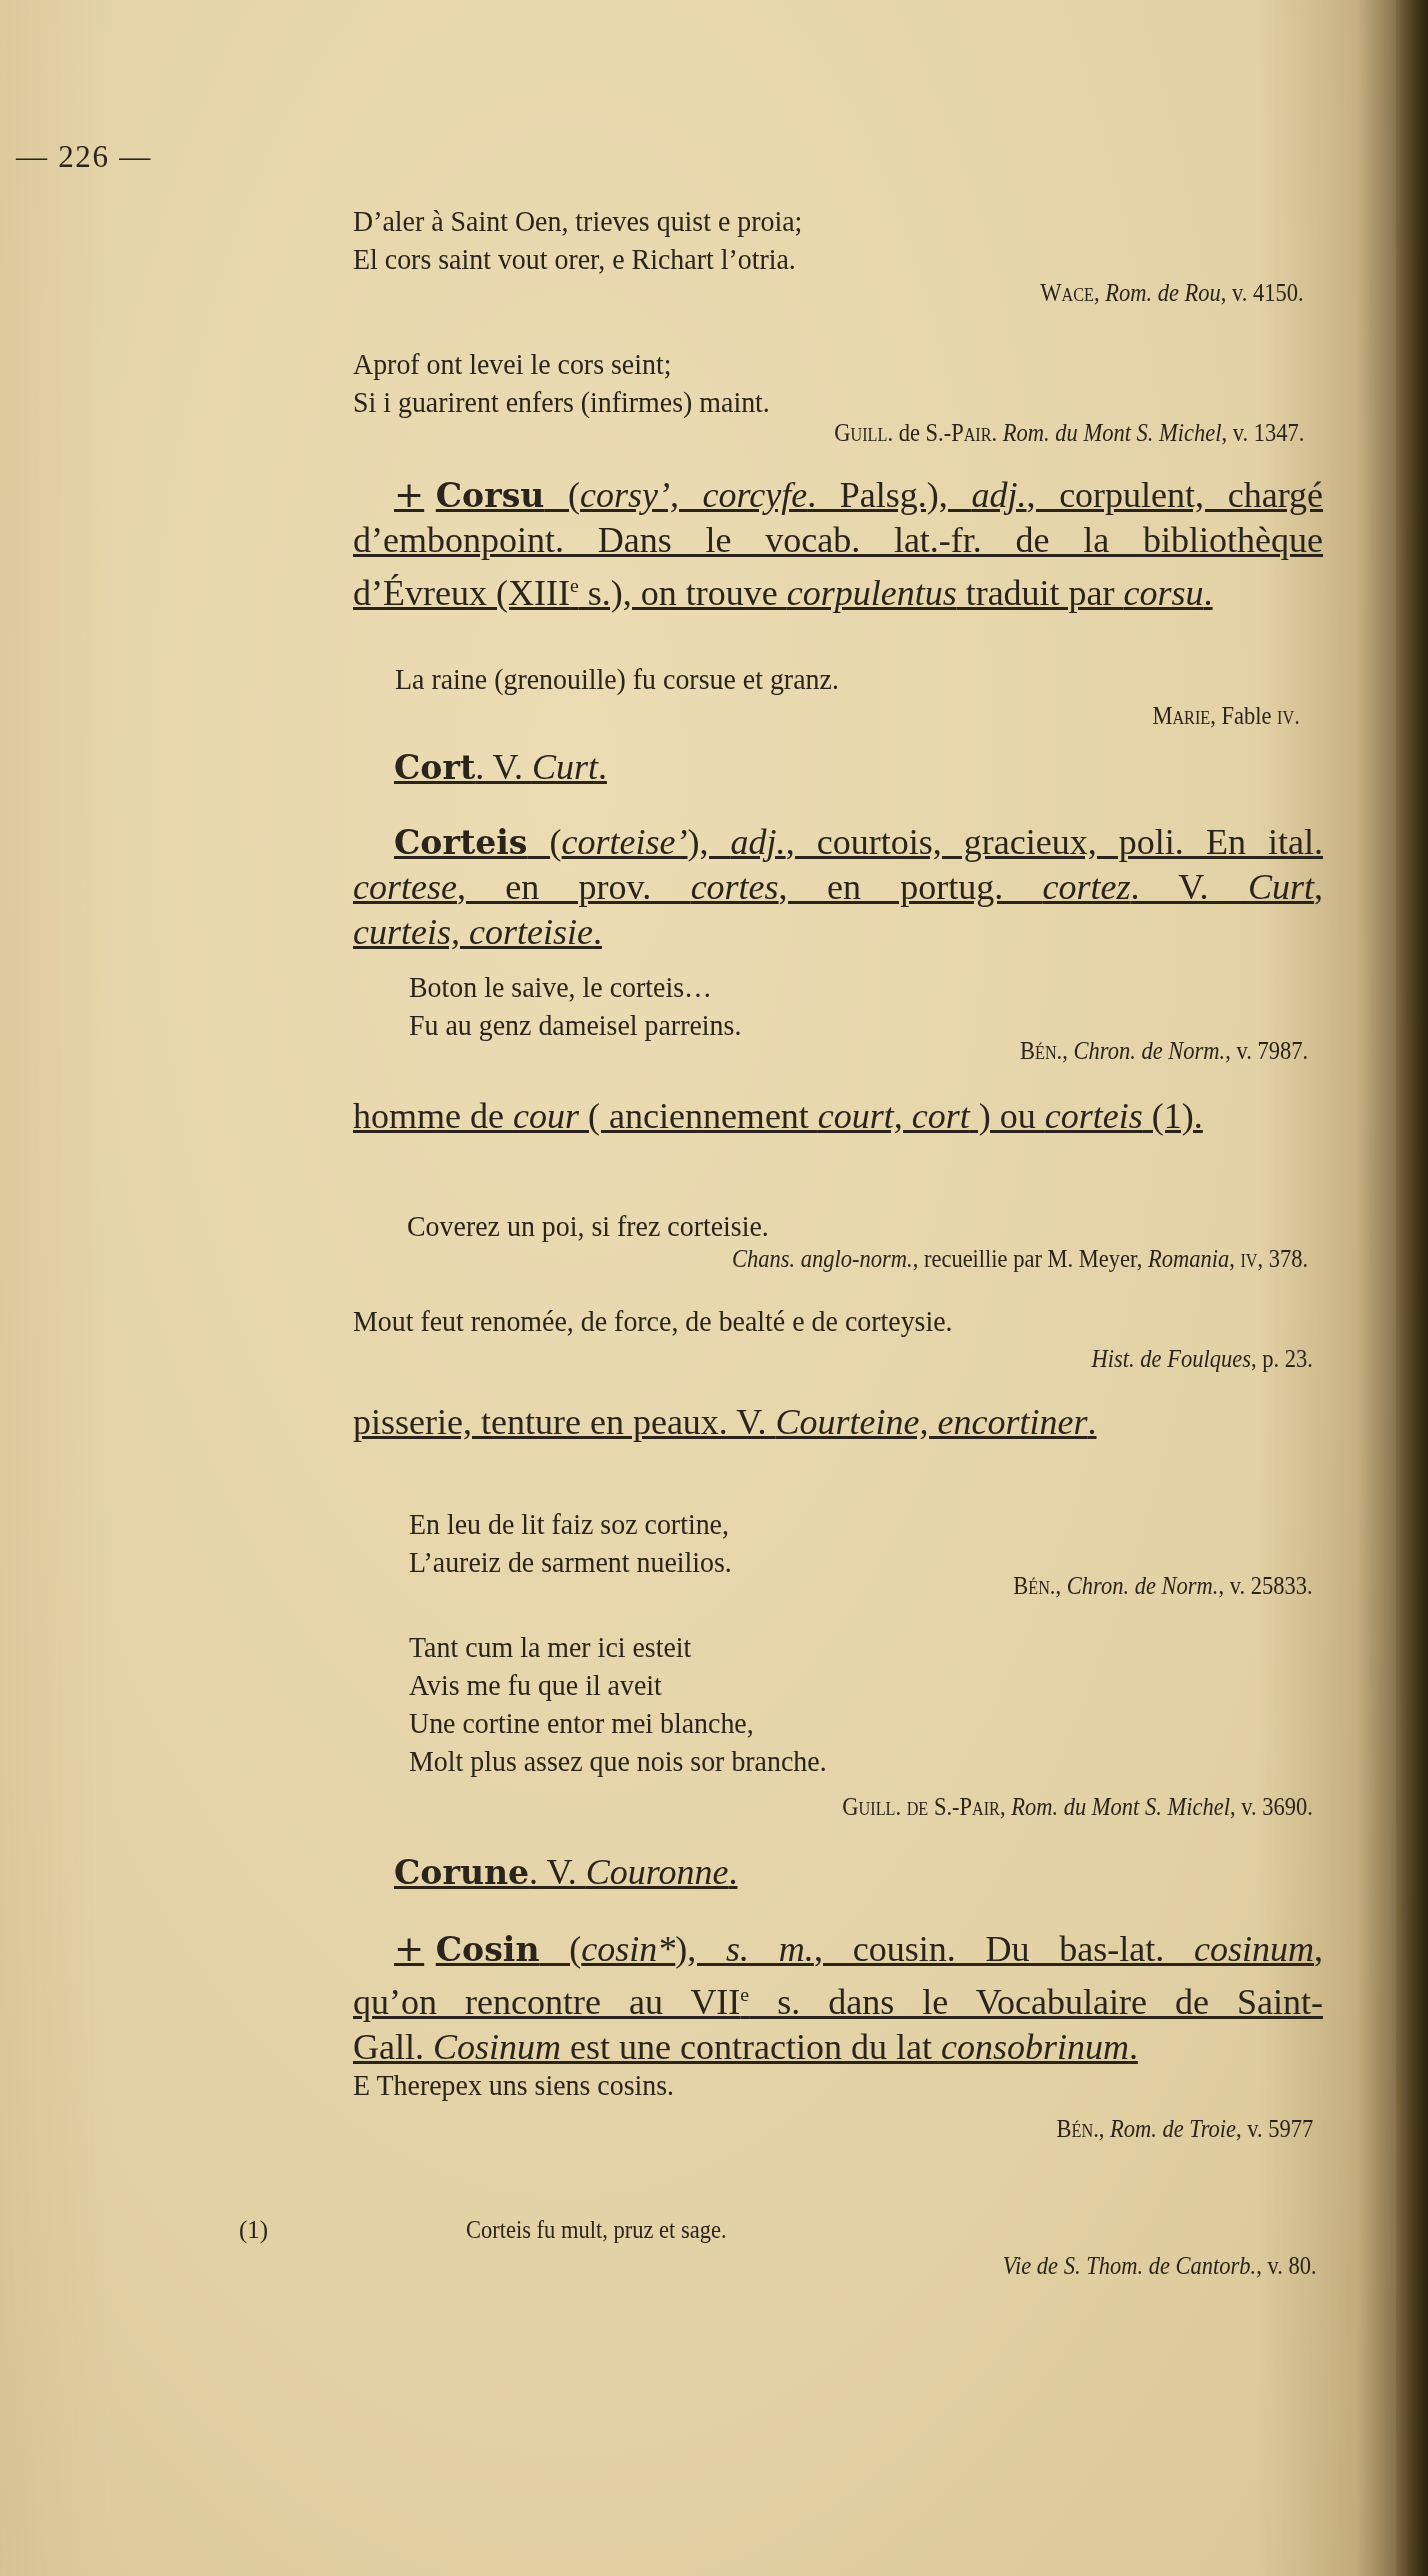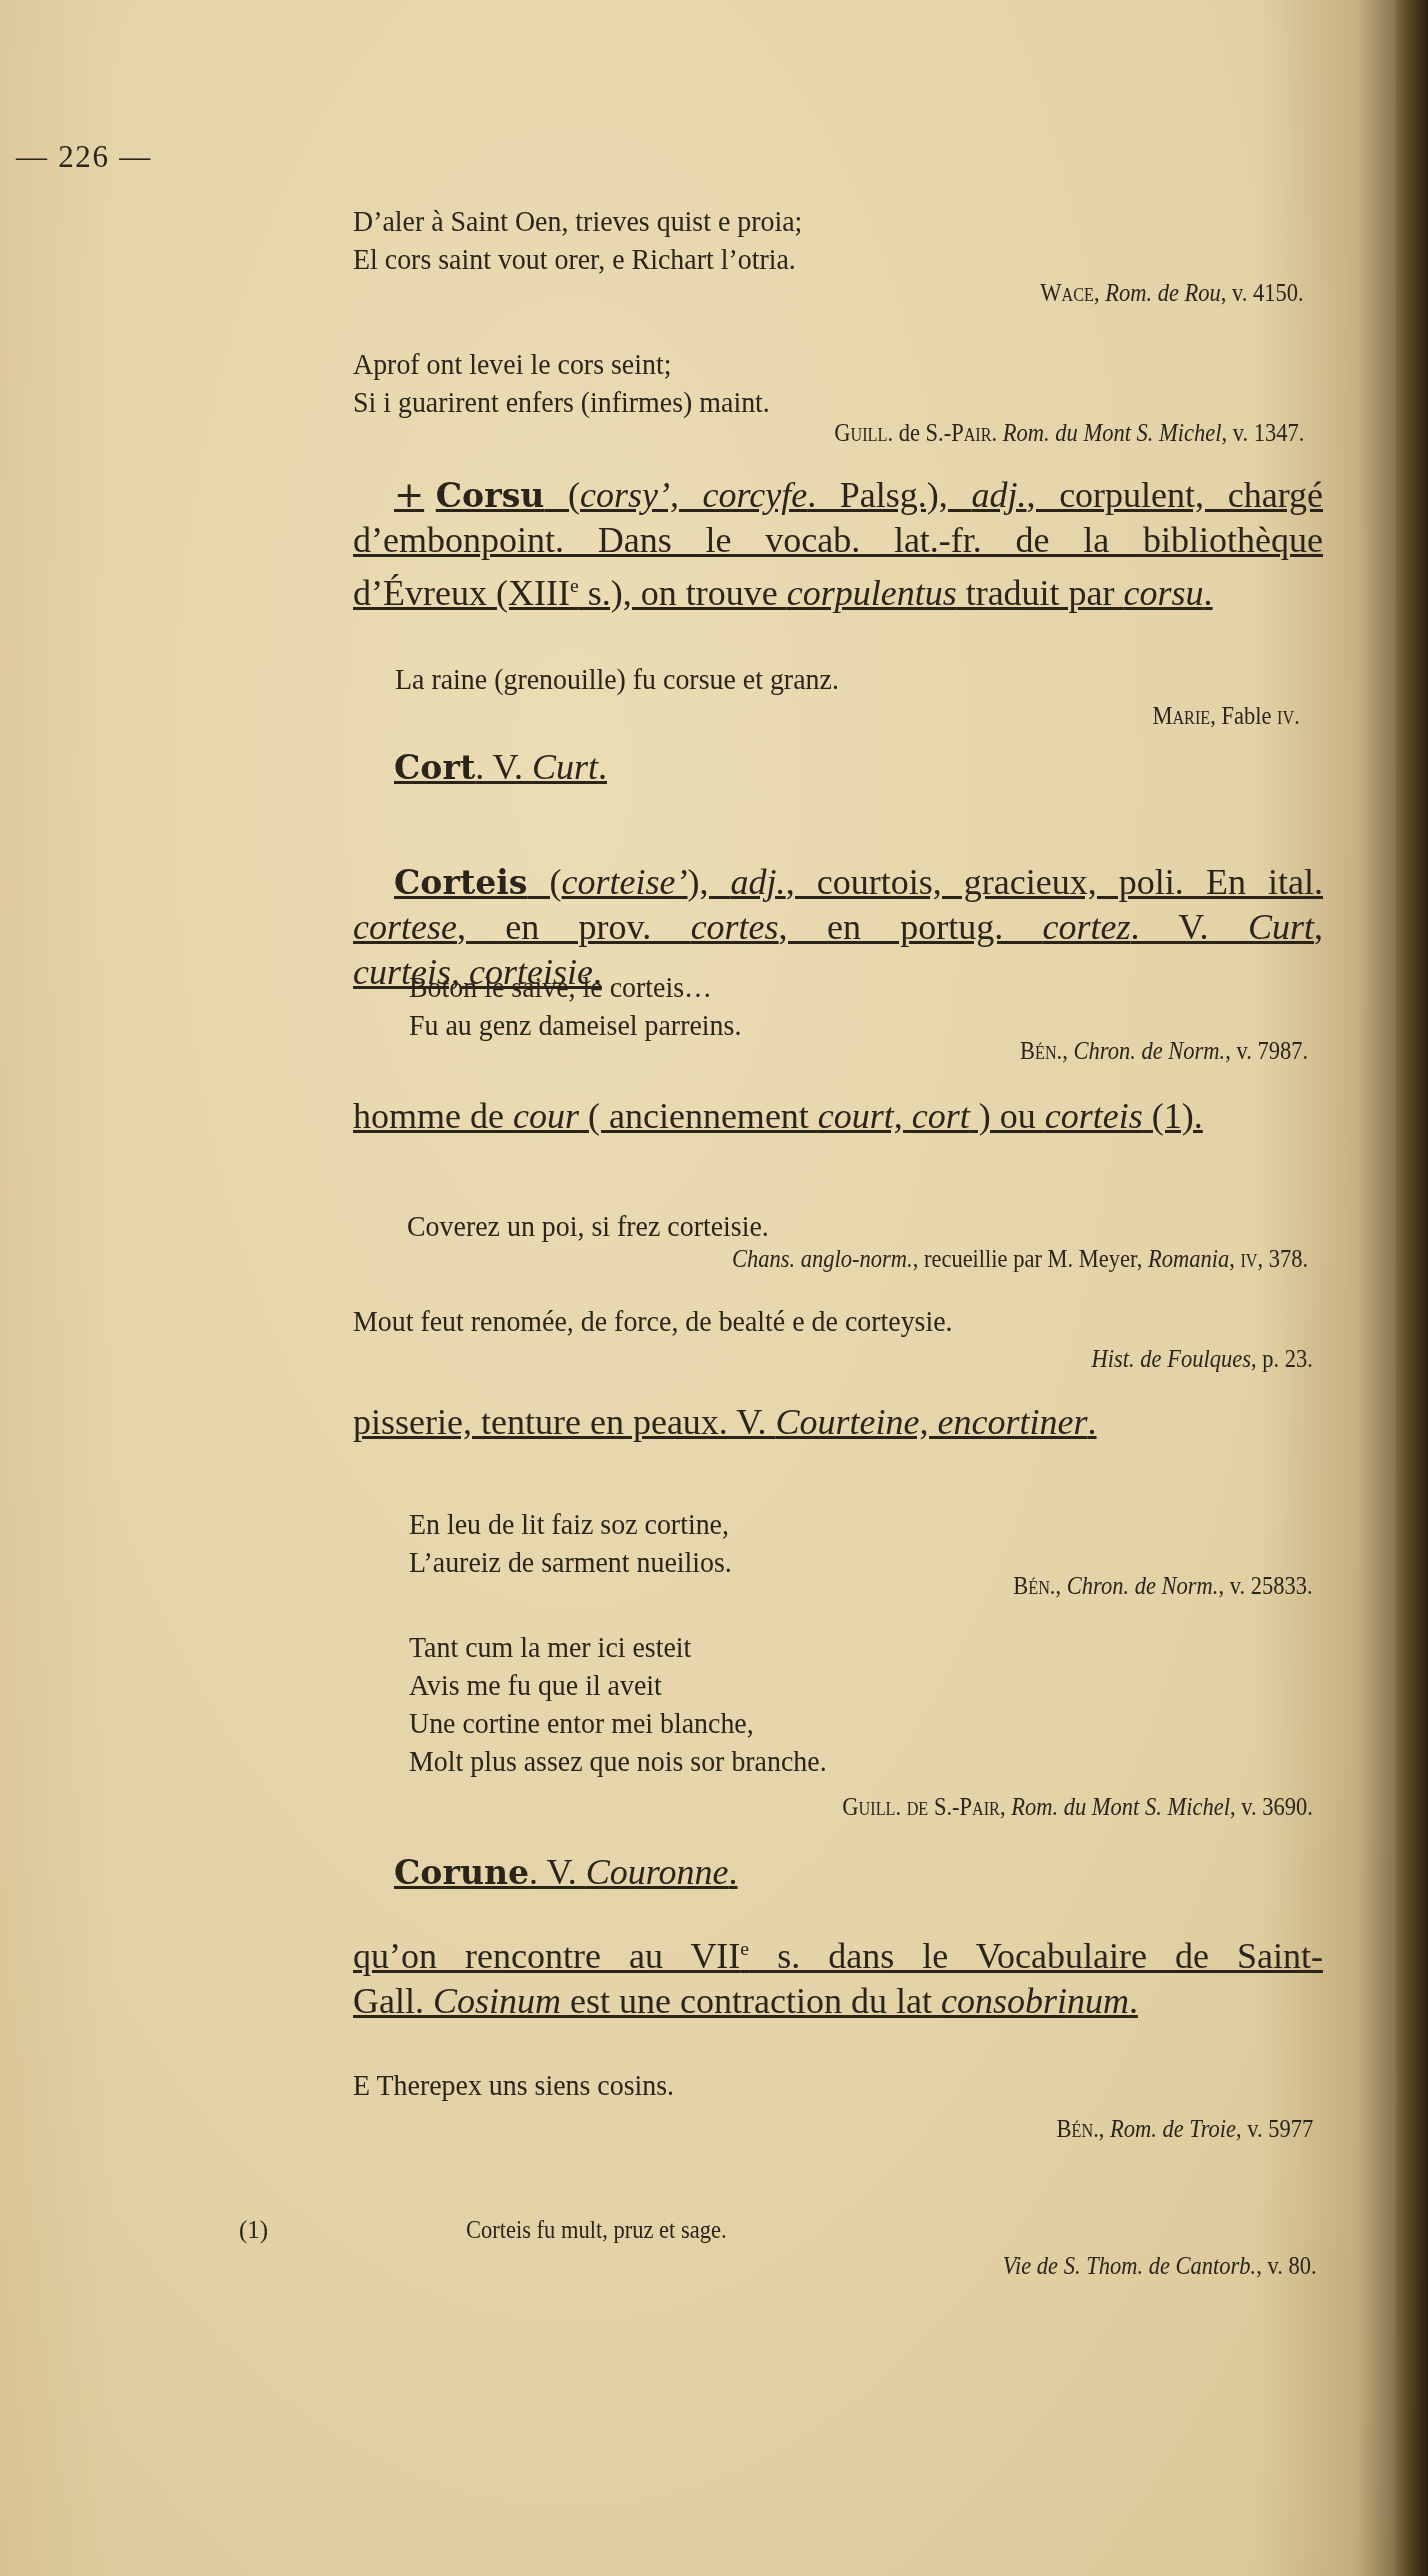--- a/index.html
+++ b/index.html
@@ -55,21 +55,21 @@
         <span class="line last"><span>d’Évreux (XIII</span><span class="sup">e</span><span> s.), on trouve </span><span class="i">corpulentus</span><span> traduit par </span><span class="i">corsu</span><span>.</span></span>
       </div>
       <div class="abs verse" style="left: 395px; top: 660px;">
         <div>La raine (grenouille) fu corsue et granz.</div>
       </div>
       <div class="abs cite right" style="right: 129px; top: 702px;"><span class="sc">Marie</span><span>, Fable </span><span class="sc">iv</span><span>.</span></div>
       <div class="abs entry" style="left: 353px; top: 745px;">
         <span class="line last" style="padding-left: 41px;"><span class="b">Cort</span><span>. V. </span><span class="i">Curt</span><span>.</span></span>
       </div>
       <div class="abs entry" style="left: 353px; top: 820px;">
-        <span class="line" style="padding-left: 41px; margin-top: 40px;"><span class="b">Corteis</span><span> (</span><span class="i">corteise’</span><span>), </span><span class="i">adj.</span><span>, courtois, gracieux, poli. En ital.</span></span>
+        <span class="line" style="padding-left: 41px;"><span class="b">Corteis</span><span> (</span><span class="i">corteise’</span><span>), </span><span class="i">adj.</span><span>, courtois, gracieux, poli. En ital.</span></span>
         <span class="line"><span class="i">cortese</span><span>, en prov. </span><span class="i">cortes</span><span>, en portug. </span><span class="i">cortez</span><span>. V. </span><span class="i">Curt</span><span>,</span></span>
         <span class="line last"><span class="i">curteis, corteisie</span><span>.</span></span>
       </div>
       <div class="abs verse" style="left: 409px; top: 968px;">
         <div>Boton le saive, le corteis…</div>
         <div>Fu au genz dameisel parreins.</div>
       </div>
       <div class="abs cite right" style="right: 121px; top: 1037px;"><span class="sc">Bén.</span><span>, </span><span class="i">Chron. de Norm.</span><span>, v. 7987.</span></div>
       <div class="abs entry" style="left: 353px; top: 1094px;">
         <span class="line last"><span>homme de </span><span class="i">cour</span><span> ( anciennement </span><span class="i">court, cort</span><span> ) ou </span><span class="i">corteis</span><span> (1).</span></span>
@@ -94,20 +94,21 @@
         <div>Tant cum la mer ici esteit</div>
         <div>Avis me fu que il aveit</div>
         <div>Une cortine entor mei blanche,</div>
         <div>Molt plus assez que nois sor branche.</div>
       </div>
       <div class="abs cite right" style="right: 116px; top: 1793px;"><span class="sc">Guill. de S.-Pair</span><span>, </span><span class="i">Rom. du Mont S. Michel</span><span>, v. 3690.</span></div>
       <div class="abs entry" style="left: 353px; top: 1850px;">
         <span class="line last" style="padding-left: 41px;"><span class="b">Corune</span><span>. V. </span><span class="i">Couronne</span><span>.</span></span>
       </div>
       <div class="abs entry" style="left: 353px; top: 1926px;">
+        <span class="line" style="padding-left: 0px;"><span class="plus" style="margin-left: 41px;">+</span><span class="b">Cosin</span><span> (</span><span class="i">cosin*</span><span>), </span><span class="i">s. m.</span><span>, cousin. Du bas-lat. </span><span class="i">cosinum</span><span>,</span></span>
         <span class="line"><span>qu’on rencontre au VII</span><span class="sup">e</span><span> s. dans le Vocabulaire de Saint-</span></span>
         <span class="line last"><span>Gall. </span><span class="i">Cosinum</span><span> est une contraction du lat </span><span class="i">consobrinum</span><span>.</span></span>
       </div>
       <div class="abs verse" style="left: 353px; top: 2066px;">
         <div>E Therepex uns siens cosins.</div>
       </div>
       <div class="abs cite right" style="right: 116px; top: 2115px;"><span class="sc">Bén.</span><span>, </span><span class="i">Rom. de Troie</span><span>, v. 5977</span></div>
     </div>
   <div id="footnote">
       <div class="abs footnote" style="left: 239px; top: 2216px;">(1)</div>

